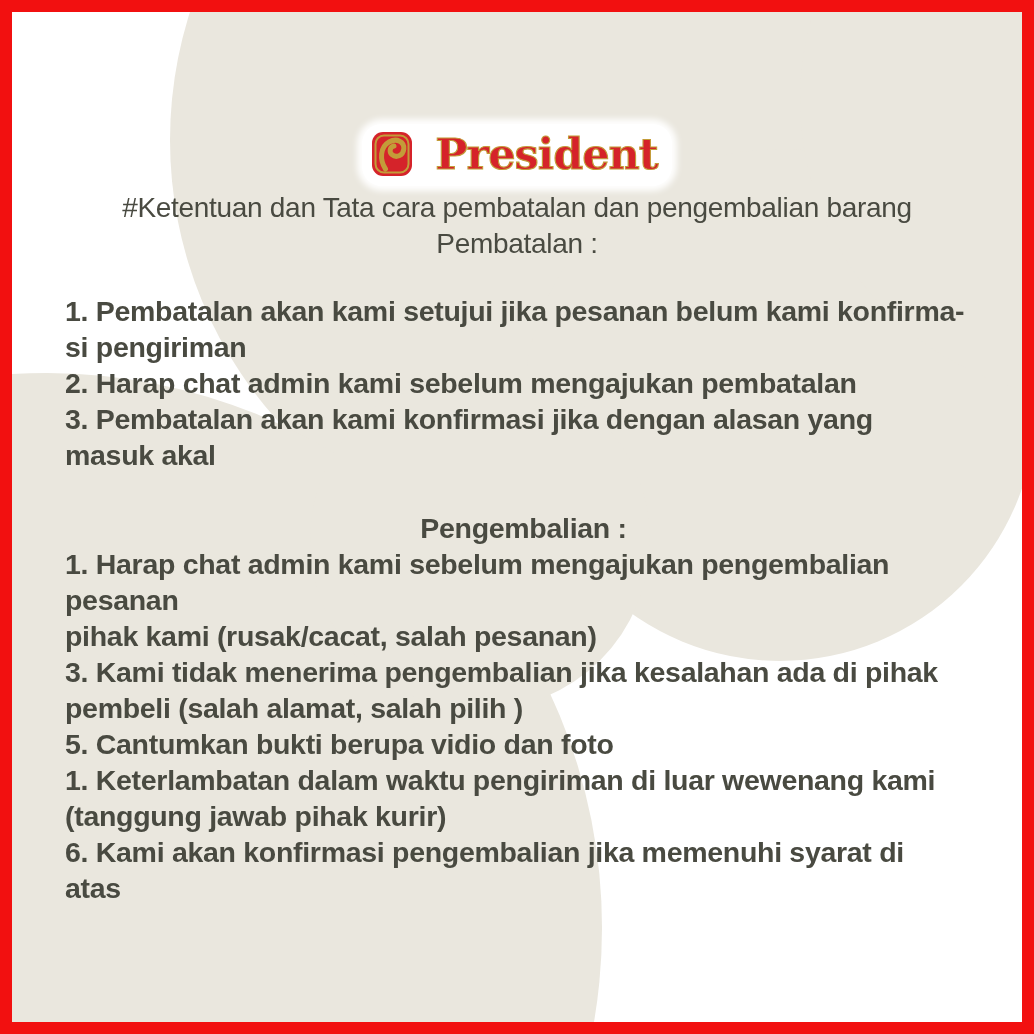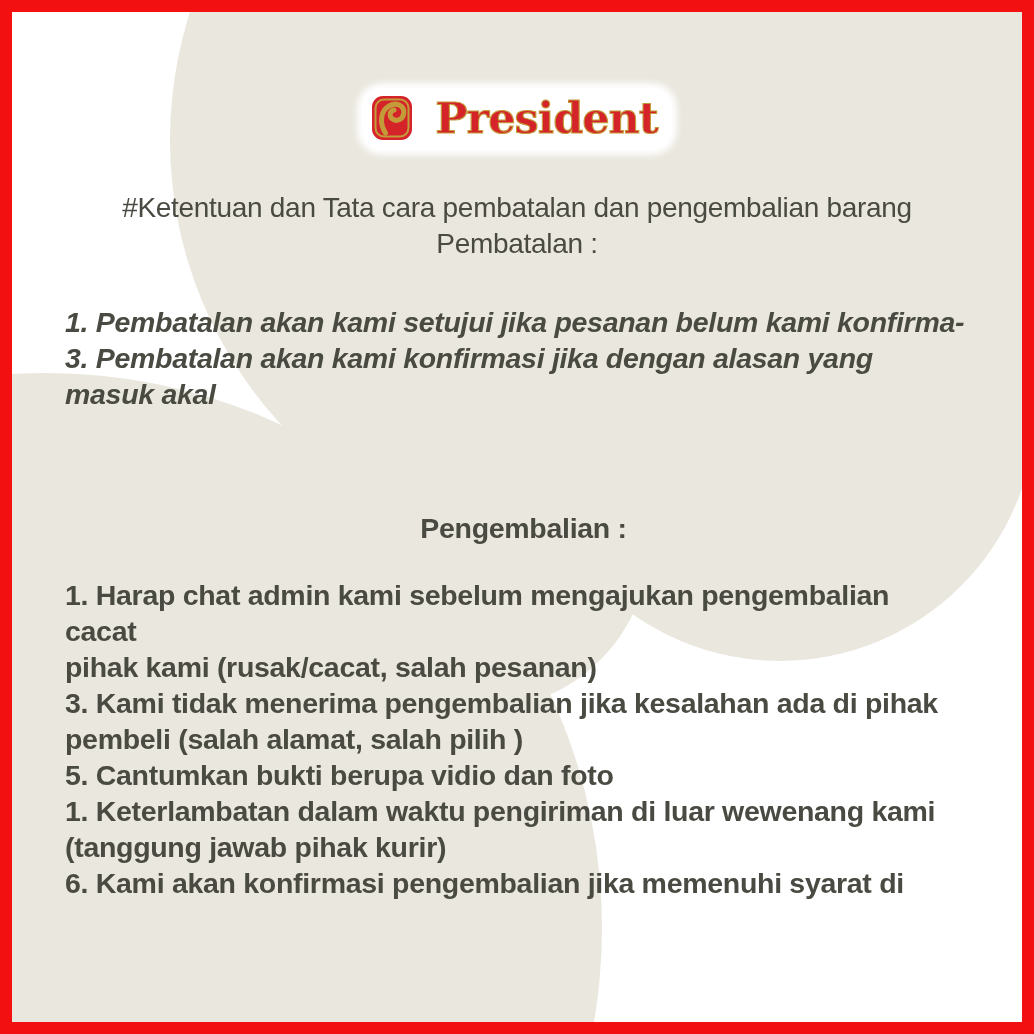--- a/index.html
+++ b/index.html
@@ -26,32 +26,33 @@
   .blob-b{left:-520px;top:361px;width:1110px;height:1110px;}
   .blob-c{left:512px;top:137px;width:512px;height:512px;}
   .blob-d{left:788px;top:-212px;width:600px;height:600px;}
   .blob-e{left:298px;top:358px;width:340px;height:340px;}
   .content{position:absolute;inset:0;z-index:1;color:var(--text);}
   .logo-row{position:absolute;top:76px;left:0;right:0;display:flex;justify-content:center;}
   .logo-badge{
     display:inline-flex;align-items:center;gap:20px;
     background:var(--white);border-radius:20px;padding:5px 14px 7px 7px;
     box-shadow:0 0 6px 5px rgba(255,255,255,.96);
+    margin-top:36px;
   }
   .logo-text{
     font-family:"DejaVu Serif", serif;font-weight:700;
     font-size:43px;line-height:46px;letter-spacing:-1px;
     color:var(--logo-red);
     -webkit-text-stroke:1.1px var(--logo-gold);
   }
   .heading{position:absolute;top:178px;left:16px;right:16px;text-align:center;}
   .hline{font-size:28px;font-weight:400;line-height:36px;letter-spacing:-.3px;white-space:nowrap;}
   .body-sec{position:absolute;left:53px;right:10px;}
-  .sec-pembatalan{top:292px;font-style:italic;}
-  .sec-pengembalian{top:534px;margin-top:31px;}
+  .sec-pembatalan{top:281px;}
+  .sec-pengembalian{top:534px;}
   .sec-title{position:absolute;top:498px;left:29px;right:16px;text-align:center;
     font-size:28.5px;font-weight:700;line-height:36px;letter-spacing:-.3px;}
   .line{font-size:28.5px;font-weight:700;line-height:36px;letter-spacing:-.3px;white-space:nowrap;}
 </style>
 </head>
 <body>
 
 <div class="frame">
   <div class="bg">
     <div class="blob blob-a"></div>
@@ -76,31 +77,34 @@
       </div>
     </div>
 
     <div class="heading">
       <div class="hline">#Ketentuan dan Tata cara pembatalan dan pengembalian barang</div>
       <div class="hline">Pembatalan :</div>
     </div>
 
     <div class="body-sec sec-pembatalan">
       <div class="line">1. Pembatalan akan kami setujui jika pesanan belum kami konfirma-</div>
+      <div class="line">si pengiriman</div>
+      <div class="line">2. Harap chat admin kami sebelum mengajukan pembatalan</div>
       <div class="line">3. Pembatalan akan kami konfirmasi jika dengan alasan yang</div>
       <div class="line">masuk akal</div>
     </div>
 
     <div class="sec-title">Pengembalian :</div>
 
     <div class="body-sec sec-pengembalian">
       <div class="line">1. Harap chat admin kami sebelum mengajukan pengembalian</div>
-      <div class="line">cacat</div>
+      <div class="line">pesanan</div>
       <div class="line">pihak kami (rusak/cacat, salah pesanan)</div>
       <div class="line">3. Kami tidak menerima pengembalian jika kesalahan ada di pihak</div>
       <div class="line">pembeli (salah alamat, salah pilih )</div>
       <div class="line">5. Cantumkan bukti berupa vidio dan foto</div>
       <div class="line">1. Keterlambatan dalam waktu pengiriman di luar wewenang kami</div>
       <div class="line">(tanggung jawab pihak kurir)</div>
       <div class="line">6. Kami akan konfirmasi pengembalian jika memenuhi syarat di</div>
+      <div class="line">atas</div>
     </div>
   </div>
 </div>
 
 </body></html>

